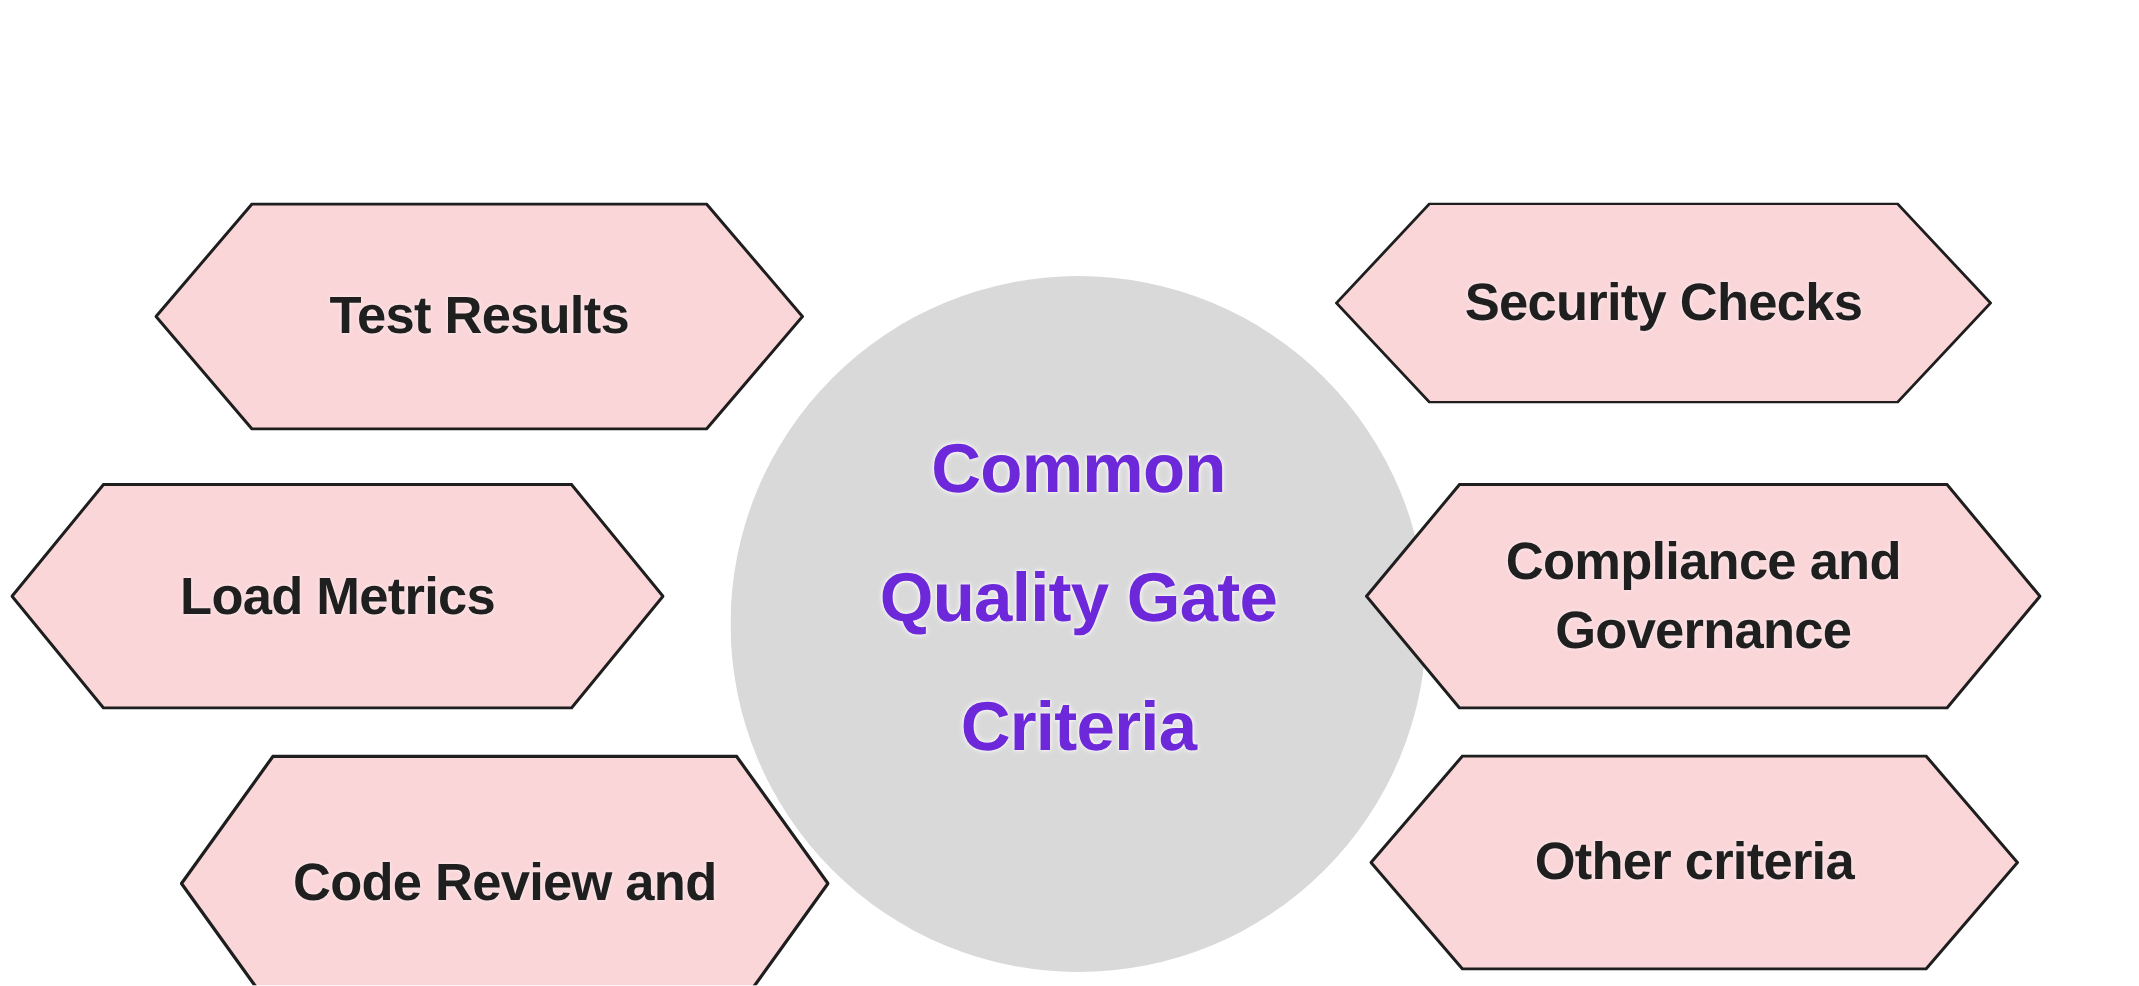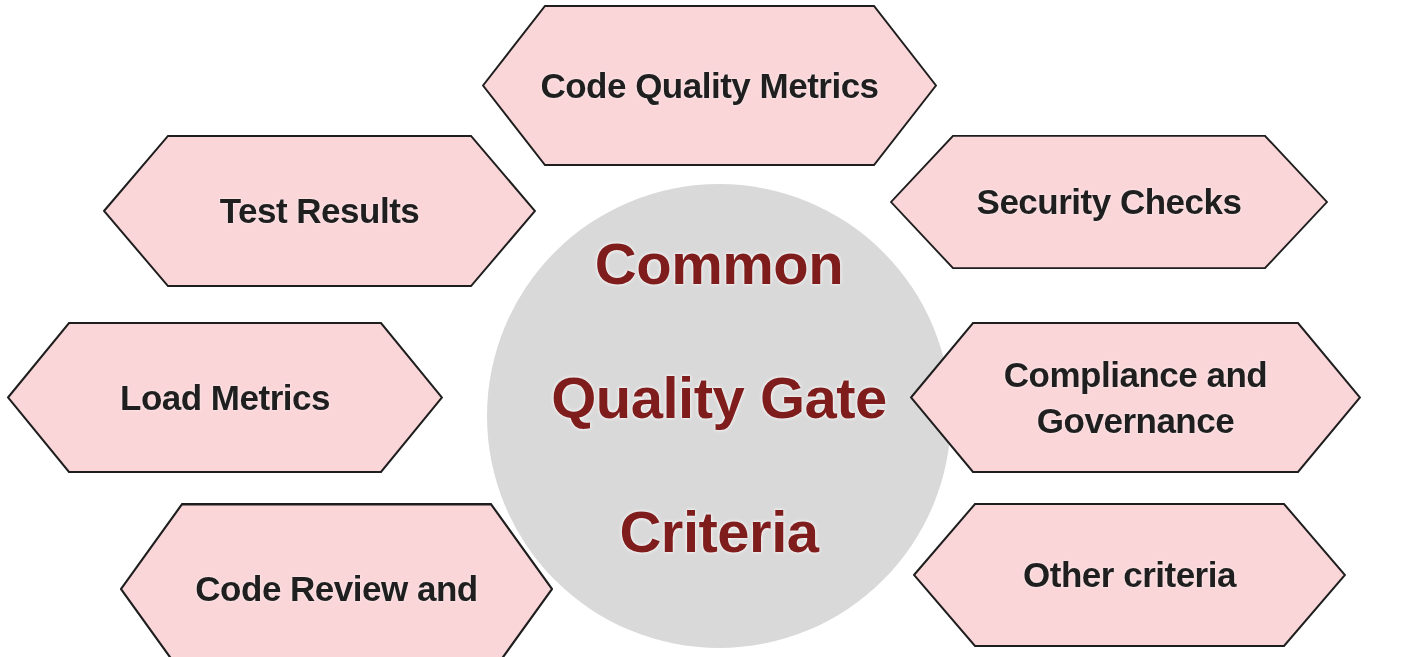--- a/index.html
+++ b/index.html
@@ -44,54 +44,45 @@
   }
   .center-title {
     position: absolute;
     inset: 0;
     display: flex;
     flex-direction: column;
     align-items: center;
     justify-content: center;
     text-align: center;
     font-weight: 700;
-    font-size: 58px;
+    font-size: 46px;
     line-height: 86px;
     letter-spacing: -0.5px;
-    color: #7f1d1d;
+    color: #6d28d9;
     text-shadow: 0 0 4px rgba(255,255,255,0.9), 0 0 2px rgba(255,255,255,0.85);
     transform: translateY(-18px);
     pointer-events: none;
-    gap: 48px;
   }
 </style>
 </head>
 <body style="background: rgb(255, 255, 255);">
 
 <div class="stage">
 
   <div class="node" style="left:487px; top:184px; width:464px; height:464px;">
     <svg viewBox="0 0 464 464" aria-hidden="true">
       <circle cx="232" cy="232" r="232" fill="#D9D9D9"></circle>
     </svg>
     <div class="center-title">
       <span>Common</span>
       <span>Quality Gate</span>
       <span>Criteria</span>
     </div>
   </div>
 
-  <div class="node" style="left:482px; top:5px; width:455px; height:161px;">
-    <svg viewBox="0 0 455 161" preserveAspectRatio="none" aria-hidden="true">
-      <polygon points="1,80.5 63,1 392,1 454,80.5 392,160 63,160" stroke-width="2" fill="#FAD6D9" stroke="#1E1E1E"></polygon>
-    </svg>
-    <div class="node-label">
-      <span>Code Quality Metrics</span>
-    </div>
-  </div>
 
   <div class="node" style="left:103px; top:135px; width:433px; height:152px;">
     <svg viewBox="0 0 433 155" preserveAspectRatio="none" aria-hidden="true">
       <polygon points="1,77.5 65,1 368,1 432,77.5 368,154 65,154" stroke-width="2" fill="#FAD6D9" stroke="#1E1E1E"></polygon>
     </svg>
     <div class="node-label">
       <span>Test Results</span>
     </div>
   </div>
 

